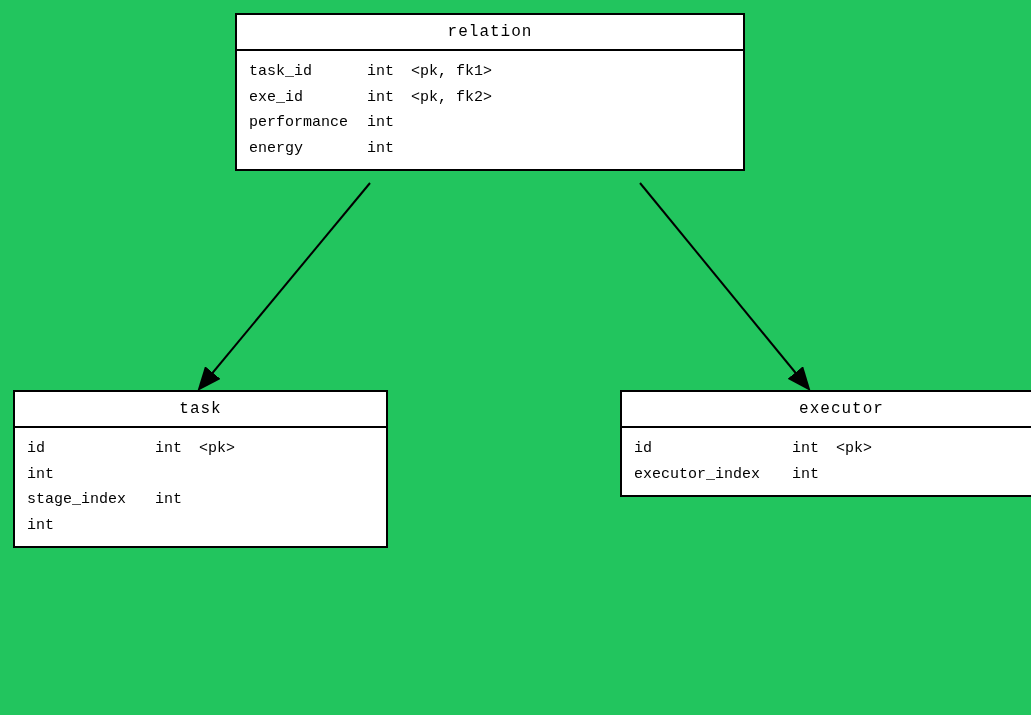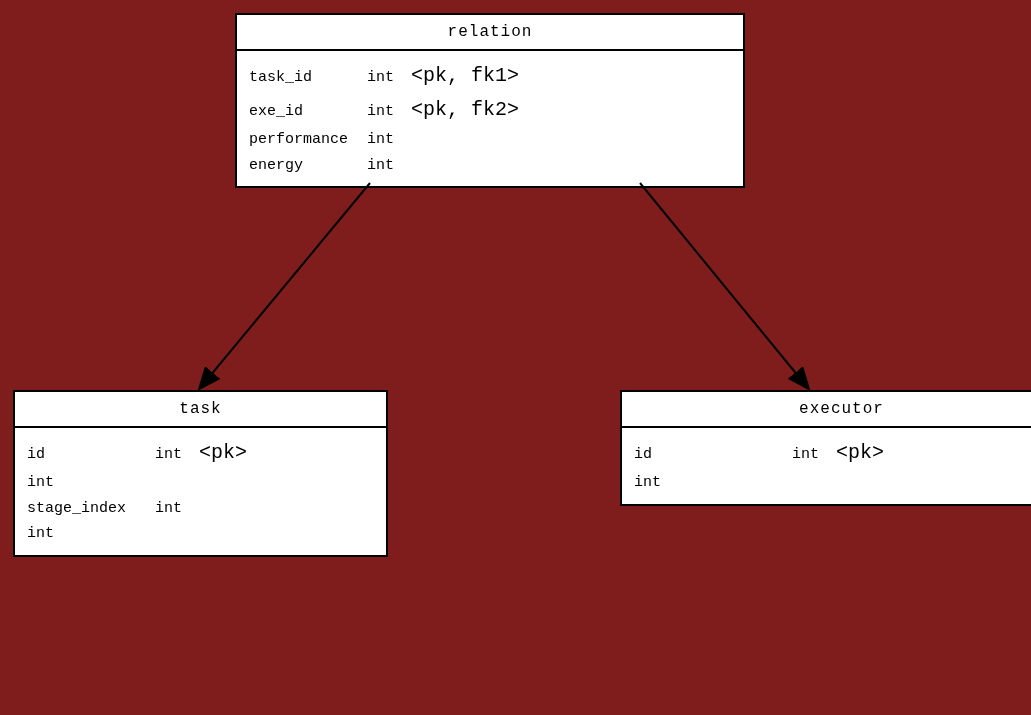--- a/index.html
+++ b/index.html
@@ -11,21 +11,21 @@
       width: 1031px;
       height: 715px;
       overflow: hidden;
       position: relative;
     }
 
     .diagram-container {
       position: relative;
       width: 1031px;
       height: 715px;
-      background: #7f1d1d;
+      background: #22c55e;
     }
 
     .entity-box {
       position: absolute;
       border: 2px solid #000;
       background: #fff;
     }
 
     .entity-header {
       text-align: center;
@@ -49,21 +49,21 @@
 
     .col-name {
       min-width: 110px;
     }
 
     .col-type {
       min-width: 36px;
     }
 
     .col-key {
-      font-size: 20px;
+      font-size: 15px;
     }
 
     .underlined {
     }
 
     
     .arrows-svg {
       position: absolute;
       top: 0;
       left: 0;
@@ -132,20 +132,21 @@
     <div class="entity-header">
       <span>executor</span>
     </div>
     <div class="entity-body">
       <div class="entity-row">
         <span class="col-name underlined" style="min-width:150px;">id</span>
         <span class="col-type underlined">int</span>
         <span class="col-key underlined">&lt;pk&gt;</span>
       </div>
       <div class="entity-row">
+        <span class="col-name" style="min-width:150px;">executor_index</span>
         <span class="col-type">int</span>
       </div>
     </div>
   </div>
 
   <svg class="arrows-svg">
     <defs>
       <marker id="arrowhead" markerWidth="12" markerHeight="10" refX="10" refY="5" orient="auto">
         <polygon points="0 0, 12 5, 0 10" fill="#000"></polygon>
       </marker>

